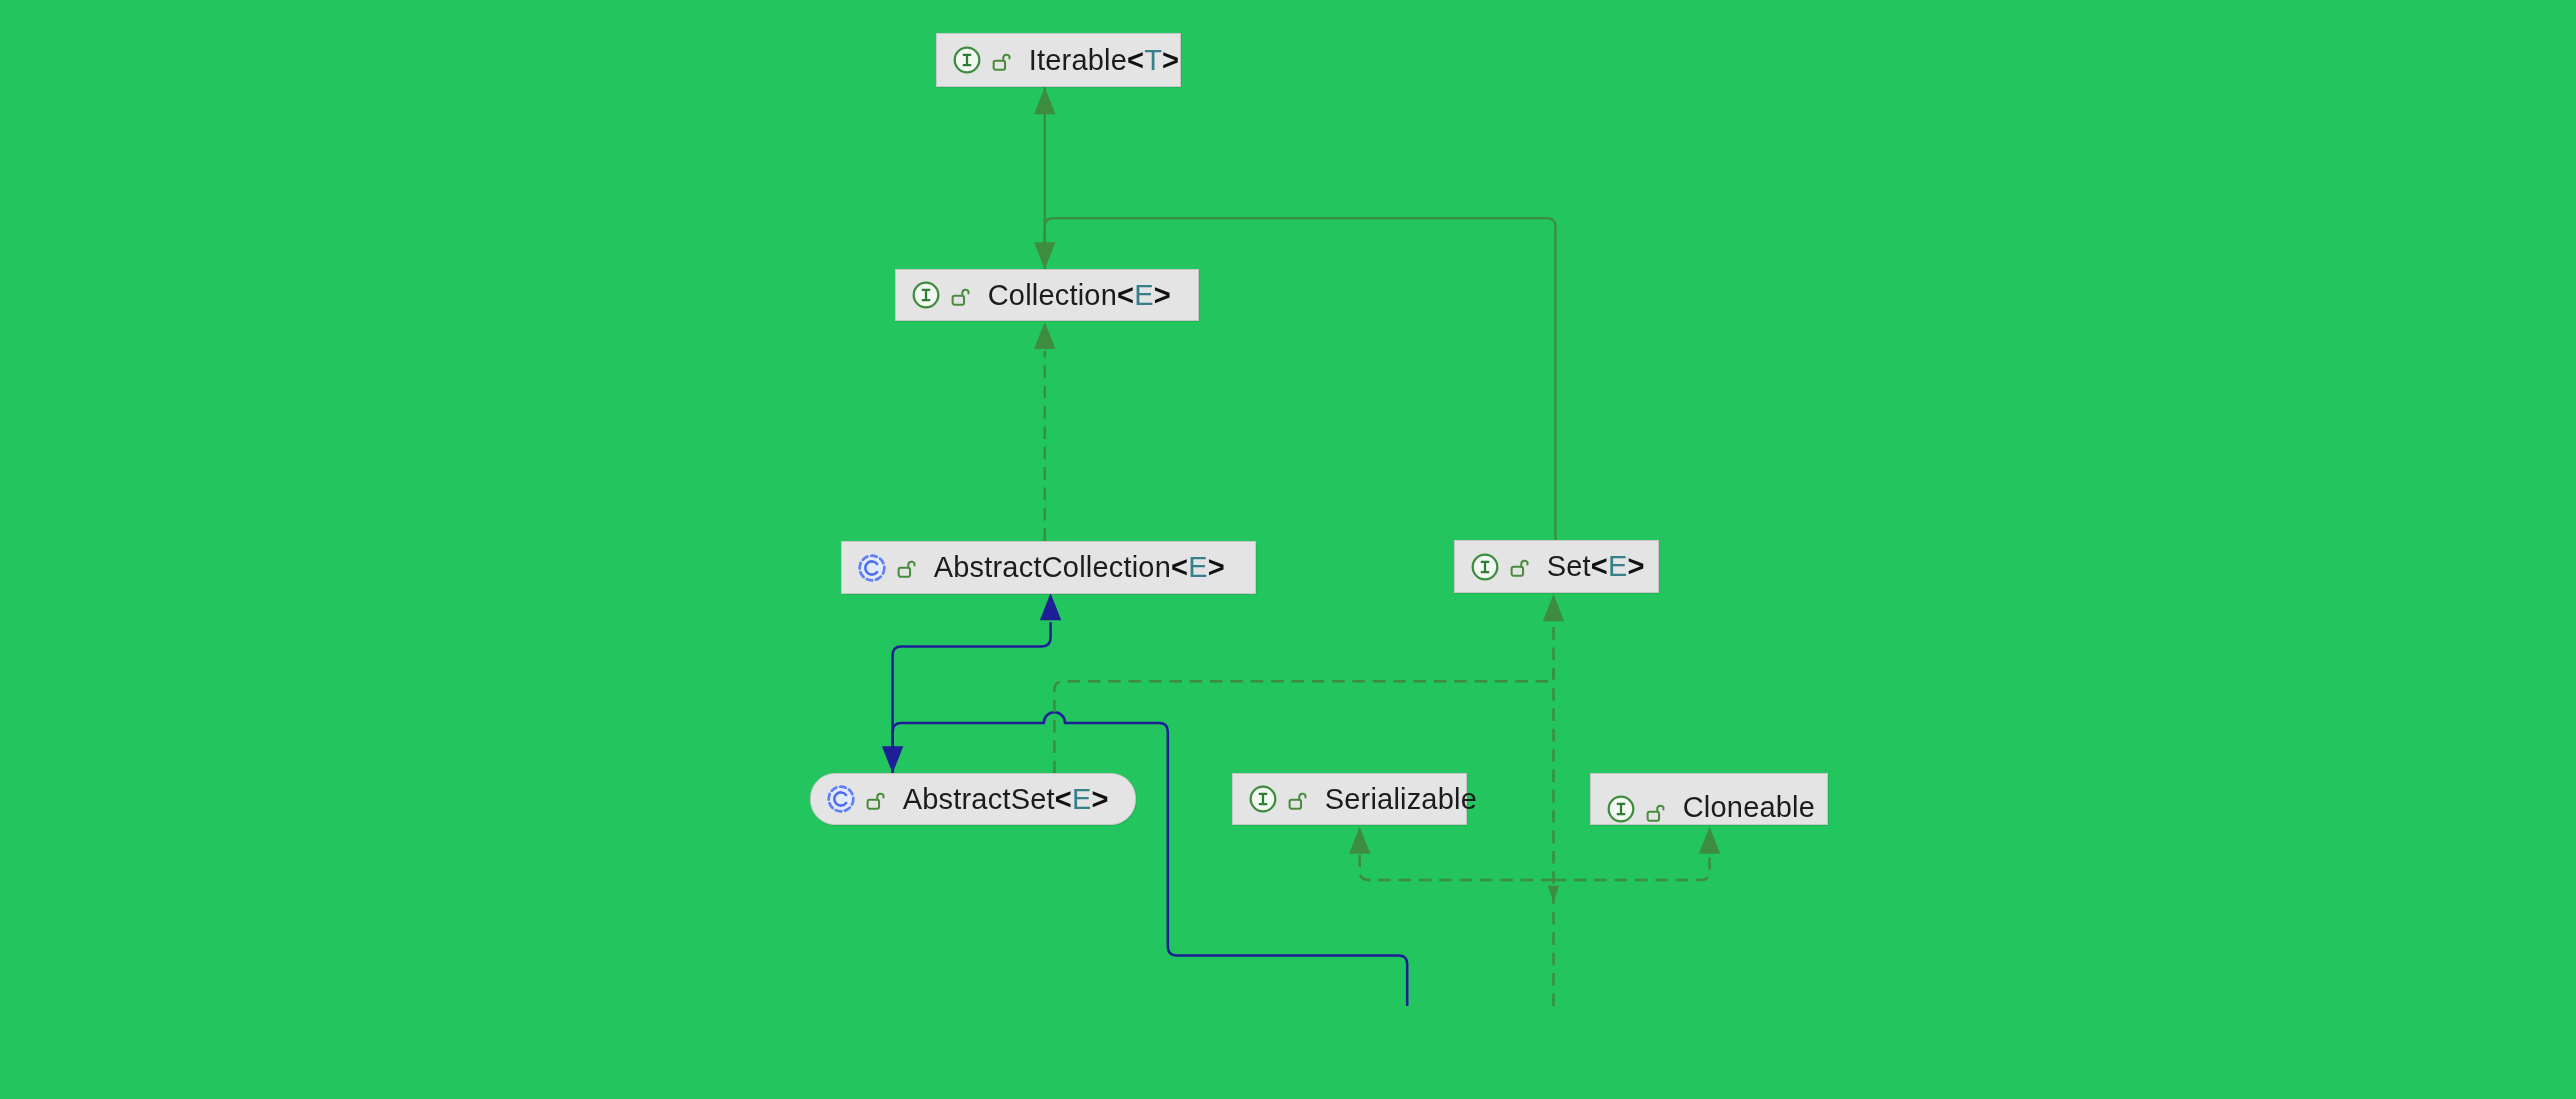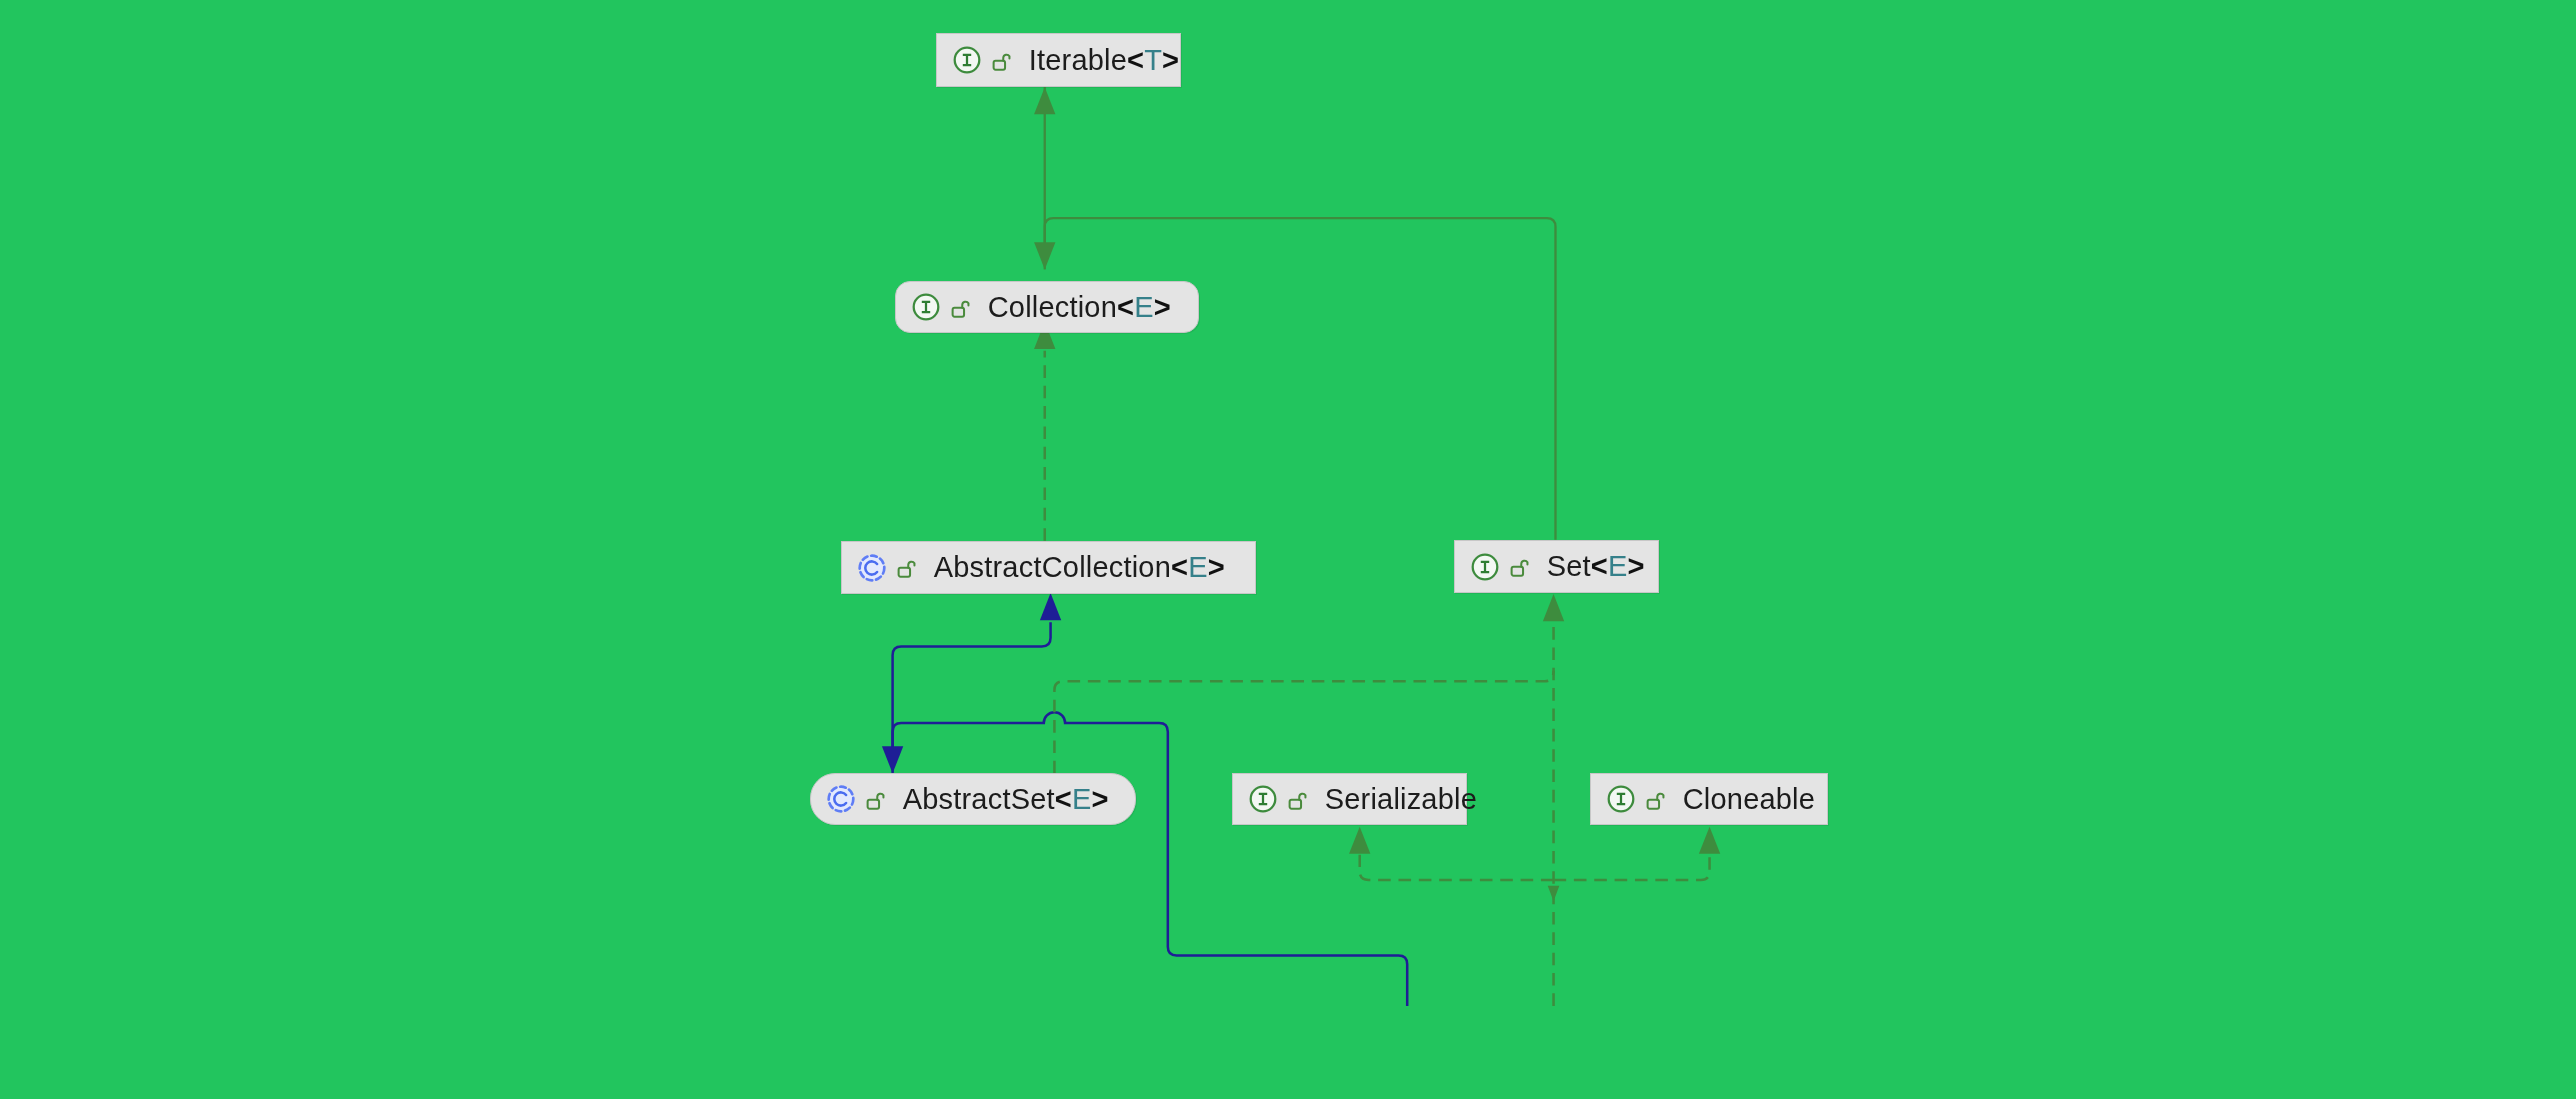--- a/index.html
+++ b/index.html
@@ -101,21 +101,21 @@
     </span>
     <span class="icon lock">
       <svg width="22" height="25" viewBox="0 0 18 21">
           <rect x="2.8" y="10.8" width="9.6" height="7.4" rx="1.6" fill="none" stroke="#4a8a3c" stroke-width="1.7"></rect>
           <path d="M10.9 10.8 L10.9 8.2 A2.8 2.8 0 0 1 16.1 7.0 L16.1 8.8" fill="none" stroke="#4a8a3c" stroke-width="1.7" stroke-linecap="round"></path>
         </svg>
     </span>
     <span class="label"><span class="nm">Iterable</span><span class="br">&lt;</span><span class="tp">T</span><span class="br">&gt;</span></span>
   </div>
 
-  <div class="node" style="left:895px; top:281px; width:304px; height:52px;border-radius:15px;">
+  <div class="node" style="left:895px; top:269px; width:304px; height:52px;">
     <span class="icon kind">
       <svg width="30" height="30" viewBox="0 0 20 20">
           <circle cx="10" cy="10" r="8.2" fill="#f3f8f3" stroke="#3d8b3d" stroke-width="1.5"></circle>
           <path d="M7.2 6.6 H12.8 M10 6.6 V13.4 M7.2 13.4 H12.8" stroke="#2e7d32" stroke-width="1.5" fill="none"></path>
         </svg>
     </span>
     <span class="icon lock">
       <svg width="22" height="25" viewBox="0 0 18 21">
           <rect x="2.8" y="10.8" width="9.6" height="7.4" rx="1.6" fill="none" stroke="#4a8a3c" stroke-width="1.7"></rect>
           <path d="M10.9 10.8 L10.9 8.2 A2.8 2.8 0 0 1 16.1 7.0 L16.1 8.8" fill="none" stroke="#4a8a3c" stroke-width="1.7" stroke-linecap="round"></path>
@@ -181,21 +181,21 @@
     </span>
     <span class="icon lock">
       <svg width="22" height="25" viewBox="0 0 18 21">
           <rect x="2.8" y="10.8" width="9.6" height="7.4" rx="1.6" fill="none" stroke="#4a8a3c" stroke-width="1.7"></rect>
           <path d="M10.9 10.8 L10.9 8.2 A2.8 2.8 0 0 1 16.1 7.0 L16.1 8.8" fill="none" stroke="#4a8a3c" stroke-width="1.7" stroke-linecap="round"></path>
         </svg>
     </span>
     <span class="label"><span class="nm">Serializable</span></span>
   </div>
 
-  <div class="node" style="left:1590px; top:773px; width:238px; height:52px;">
+  <div class="node" style="left:1590px; top:773px; width:238px; height:52px;align-items:flex-end;">
     <span class="icon kind">
       <svg width="30" height="30" viewBox="0 0 20 20">
           <circle cx="10" cy="10" r="8.2" fill="#f3f8f3" stroke="#3d8b3d" stroke-width="1.5"></circle>
           <path d="M7.2 6.6 H12.8 M10 6.6 V13.4 M7.2 13.4 H12.8" stroke="#2e7d32" stroke-width="1.5" fill="none"></path>
         </svg>
     </span>
     <span class="icon lock">
       <svg width="22" height="25" viewBox="0 0 18 21">
           <rect x="2.8" y="10.8" width="9.6" height="7.4" rx="1.6" fill="none" stroke="#4a8a3c" stroke-width="1.7"></rect>
           <path d="M10.9 10.8 L10.9 8.2 A2.8 2.8 0 0 1 16.1 7.0 L16.1 8.8" fill="none" stroke="#4a8a3c" stroke-width="1.7" stroke-linecap="round"></path>

